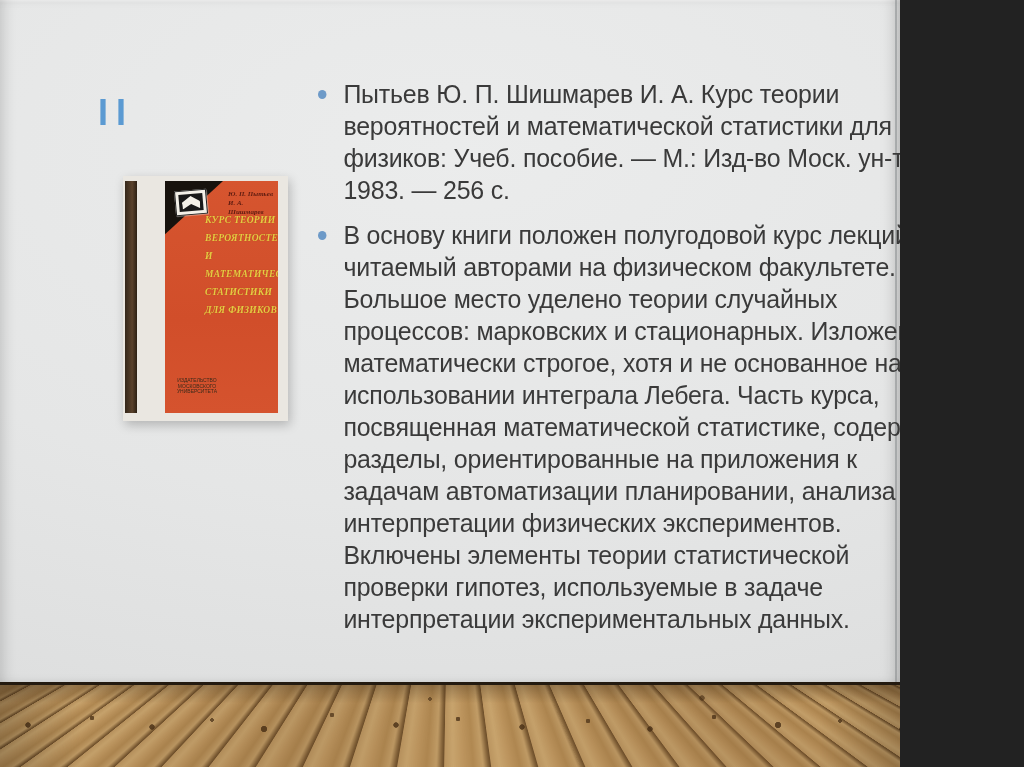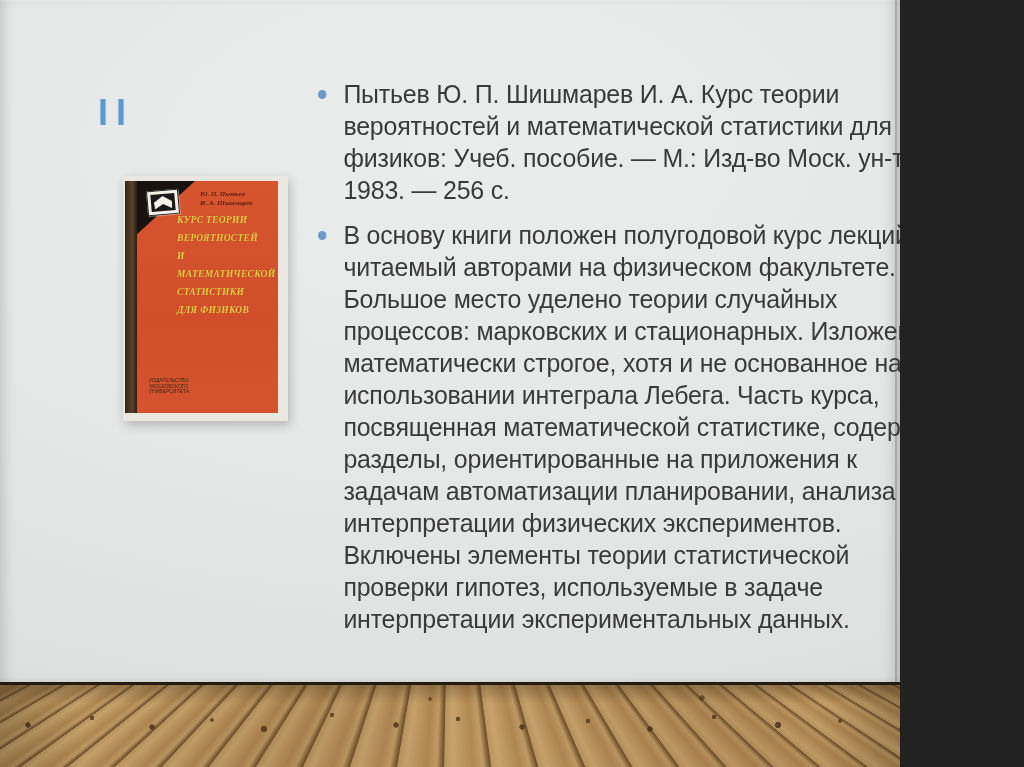--- a/index.html
+++ b/index.html
@@ -80,20 +80,21 @@
   }
   .photo{position:relative;width:100%;height:100%;display:flex;}
   .spine{
     width:12px;flex:none;
     background:linear-gradient(90deg,#34271a 0%,#5a422c 60%,#2c2014 100%);
   }
   .cover{
     position:relative;flex:1;
     background:linear-gradient(180deg,#d6552f 0%,#d14e2a 60%,#d5532e 100%);
     overflow:hidden;
+    margin-left:28px;
   }
   .corner-band{
     position:absolute;left:-14px;top:0;width:72px;height:66px;
     background:#17120d;
     clip-path:polygon(0 0,100% 0,0 100%);
   }
   .emblem{
     position:absolute;left:10px;top:9px;width:30px;height:23px;
     background:#f3f0e8;border:1px solid #1c1c1c;
     transform:rotate(-5deg);box-shadow:1px 1px 0 rgba(255,255,255,.3);

